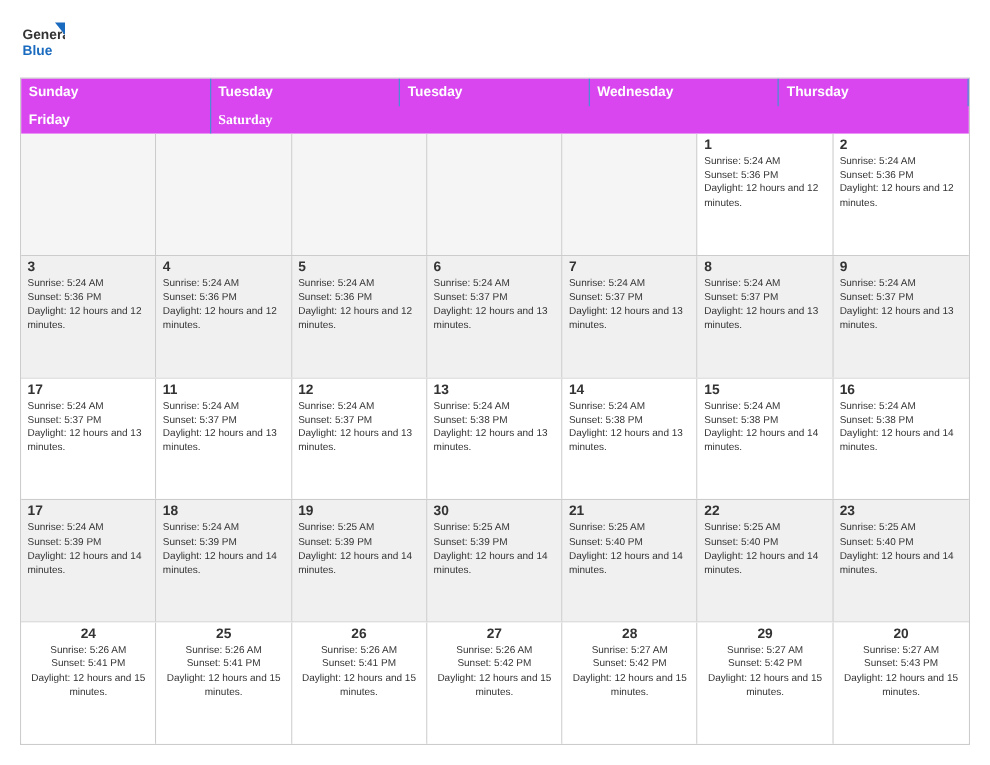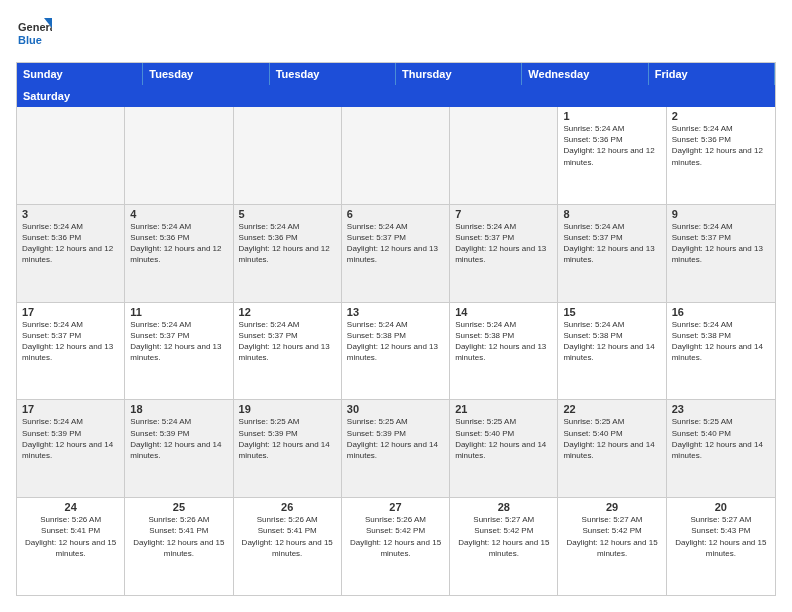--- a/index.html
+++ b/index.html
@@ -41,32 +41,32 @@
       color: #555;
     }
     .calendar {
       flex: 1;
       display: flex;
       flex-direction: column;
       border: 1px solid #ccc;
     }
     .cal-header {
       display: grid;
-      grid-template-columns: repeat(6, 1fr);
-      background: #1d4ed8;
+      grid-template-columns: repeat(5, 1fr);
+      background: #d946ef;
     }
     .cal-header-cell {
       color: #fff;
       font-size: 11px;
       font-weight: bold;
       padding: 5px 6px;
       border-right: 1px solid #4a8dd5;
       text-align: left;
     }
-    .cal-header-cell:last-child { border-right: none; }
+    .cal-header-cell:last-child { border-right: none; font-family: Liberation Serif, serif; }
     .cal-body {
       flex: 1;
       display: flex;
       flex-direction: column;
     }
     .cal-row {
       display: grid;
       grid-template-columns: repeat(7, 1fr);
       flex: 1;
       border-bottom: 1px solid #ccc;
@@ -117,22 +117,22 @@
       <div class="month-title"></div>
       <div class="subtitle"></div>
     </div>
   </div>
 
   <div class="calendar">
     <div class="cal-header">
     <div class="cal-header-cell">Sunday</div>
         <div class="cal-header-cell">Tuesday</div>
         <div class="cal-header-cell">Tuesday</div>
+        <div class="cal-header-cell">Wednesday</div>
         <div class="cal-header-cell">Thursday</div>
-        <div class="cal-header-cell">Wednesday</div>
         <div class="cal-header-cell">Friday</div>
         <div class="cal-header-cell">Saturday</div>
       </div>
     <div class="cal-body">
     <div class="cal-row">
           <div class="cal-cell empty"></div>
           <div class="cal-cell empty"></div>
           <div class="cal-cell empty"></div>
           <div class="cal-cell empty"></div>
           <div class="cal-cell empty"></div>

